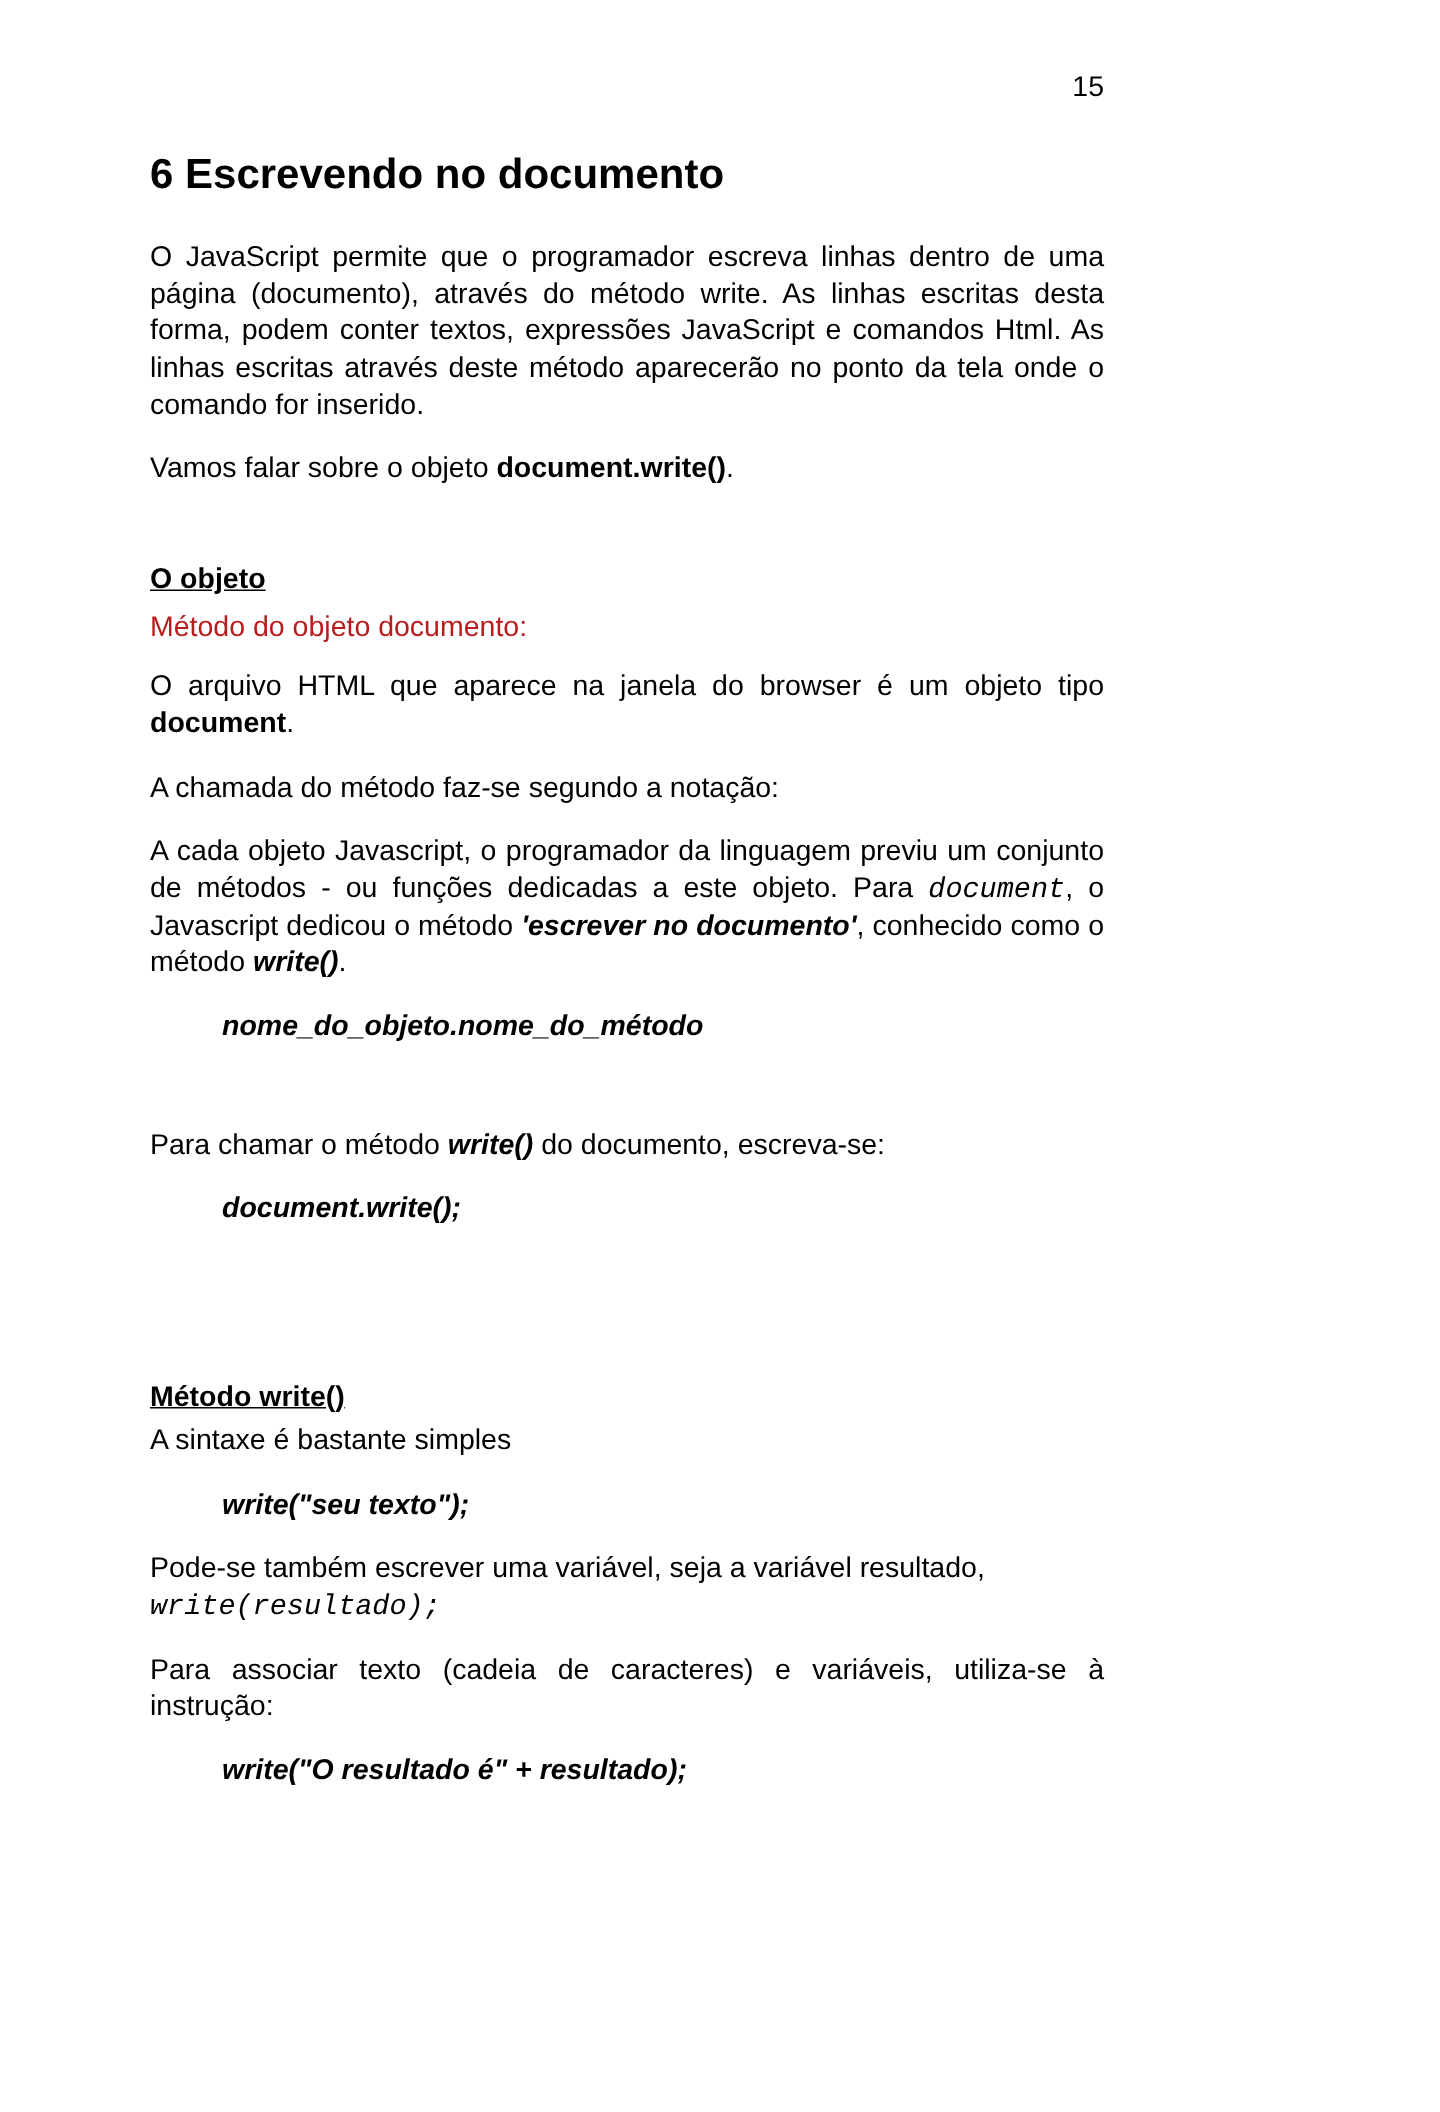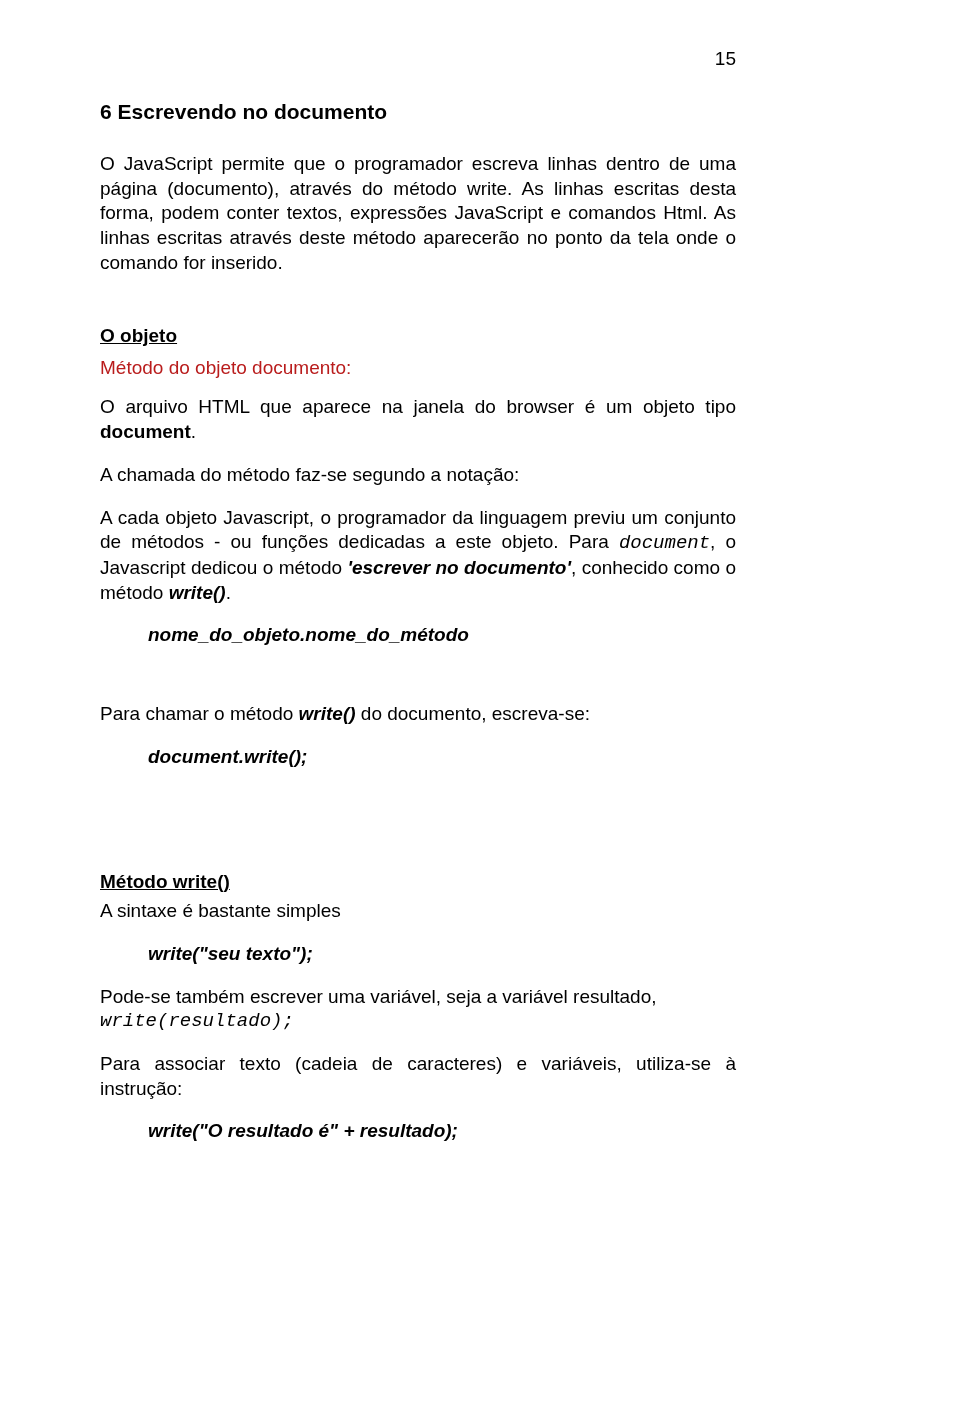--- a/index.html
+++ b/index.html
@@ -14,21 +14,21 @@
     padding: 48px 100px 60px 100px;
     box-sizing: border-box;
     width: 836px;
   }
   .page-number {
     text-align: right;
     font-size: 19px;
     margin-bottom: 30px;
   }
   h1 {
-    font-size: 21px;
+    font-size: 28px;
     font-weight: bold;
     margin: 10px 0 28px 0;
   }
   p {
     font-size: 19px;
     line-height: 1.3;
     margin: 16px 0 18px 0;
     text-align: justify;
   }
   .subhead {
@@ -57,20 +57,23 @@
 <body>
 
 <div class="page">
 
   <div class="page-number">15</div>
 
   <h1>6  Escrevendo no documento</h1>
 
   <p>O JavaScript permite que o programador escreva linhas dentro de uma página (documento), através do método write. As linhas escritas desta forma, podem conter textos, expressões JavaScript e comandos Html. As linhas escritas através deste método aparecerão no ponto da tela onde o comando for inserido.</p>
 
+  <p>
+    <span>Vamos falar sobre o objeto </span><span class="b">document.write()</span><span>.</span>
+  </p>
 
   <div class="gap-sm"></div>
 
   <div class="subhead">O objeto</div>
 
   <div class="blue">Método do objeto documento:</div>
 
   <p>
     <span>O arquivo HTML que aparece na janela do browser é um objeto tipo </span><span class="b">document</span><span>.</span>
   </p>

